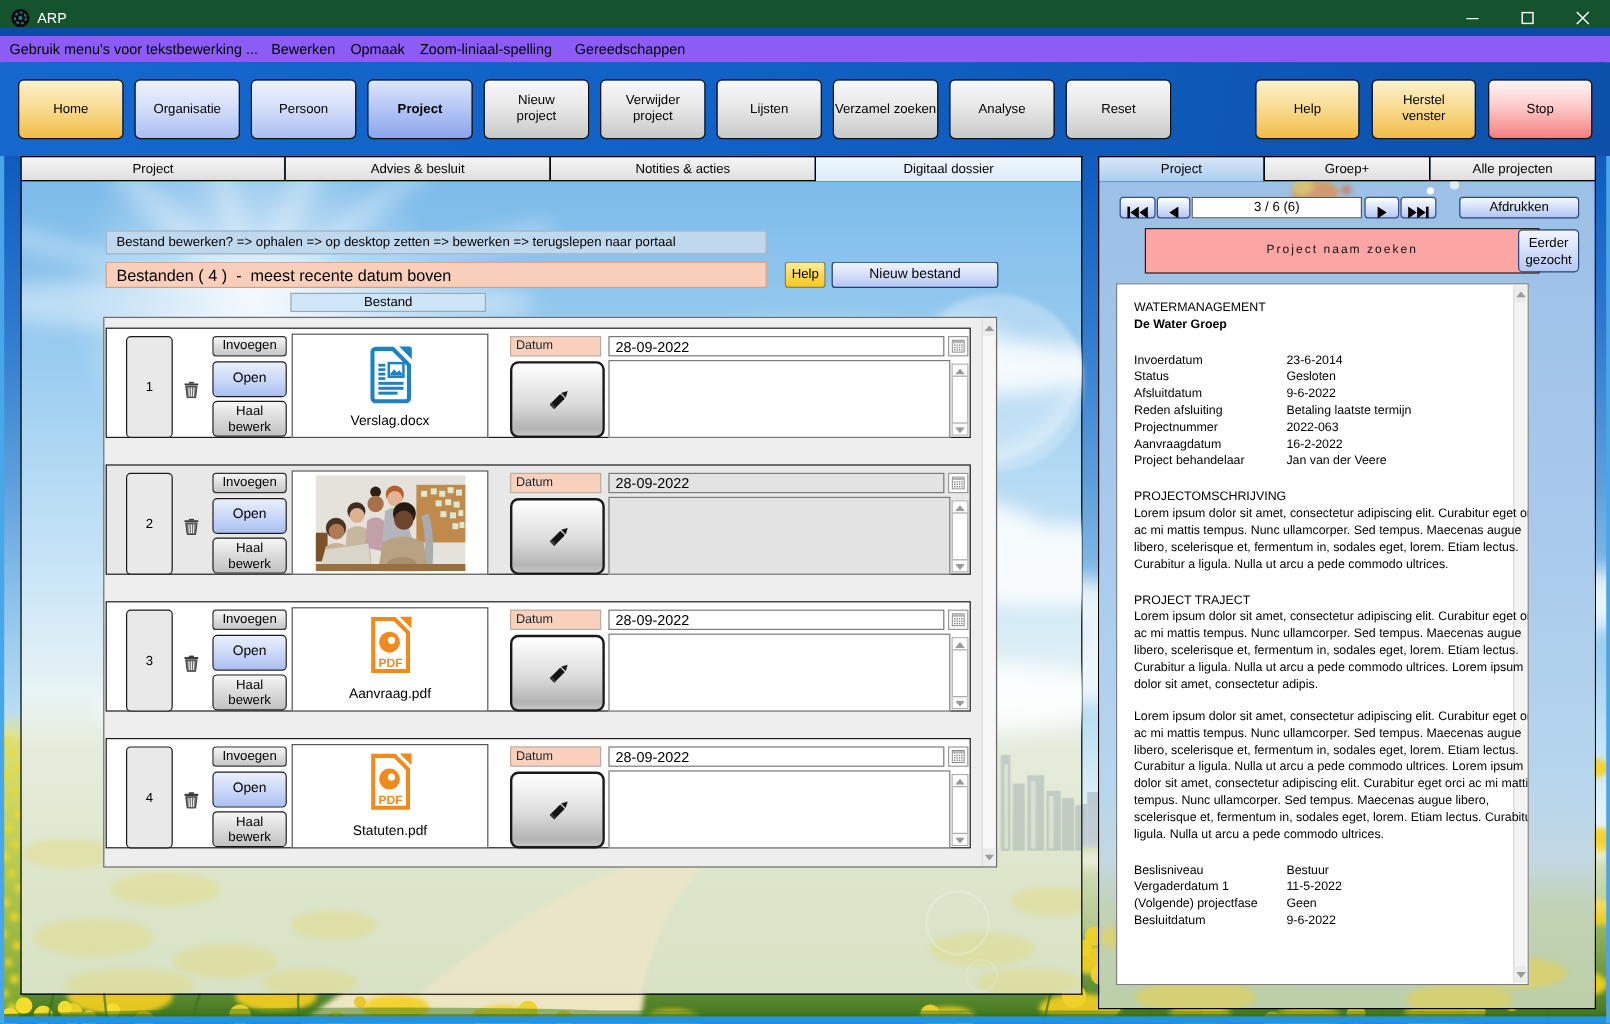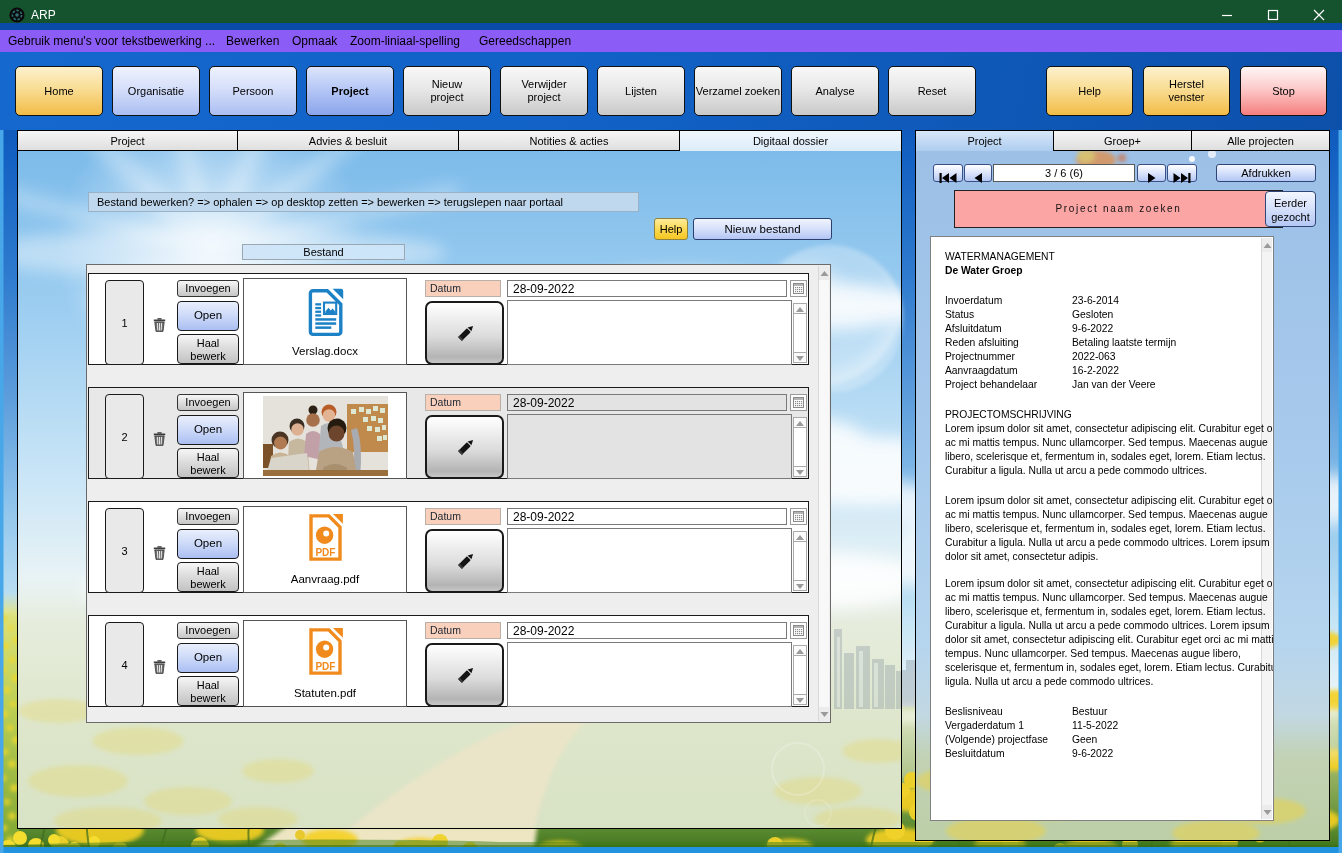--- a/index.html
+++ b/index.html
@@ -390,20 +390,21 @@
             <rect x="819" y="486" width="3" height="70"></rect>
             <rect x="841" y="500" width="4" height="56"></rect>
             <rect x="856" y="512" width="4" height="44"></rect>
           </g>
     </g>
     <circle cx="780" cy="618" r="26" fill="none" stroke="#ffffff" stroke-width="2" opacity="0.22"></circle>
     <circle cx="800" cy="662" r="13" fill="none" stroke="#ffffff" stroke-width="1.5" opacity="0.18"></circle>
   </svg>
   </div>
   <div class="abs bar1">Bestand bewerken? =&gt; ophalen =&gt; op desktop zetten =&gt; bewerken =&gt; terugslepen naar portaal</div>
+  <div class="abs bar2">Bestanden ( 4 )&nbsp; -&nbsp; meest recente datum boven</div>
   <div class="abs helpbtn">Help</div>
   <div class="abs nwbtn">Nieuw bestand</div>
   <div class="abs blabel">Bestand</div>
   <div class="abs" id="list">
 <div class="row" style="top:8px">
 <div class="numbtn">1</div>
 <svg class="abs" style="left:64px;top:44px" width="13" height="14" viewBox="0 0 13 14">
 <path d="M0.8 2.4 h11.4" stroke="#3c3c3c" stroke-width="1.8"></path>
 <path d="M4.4 0.9 h4.2" stroke="#3c3c3c" stroke-width="1.4"></path>
 <path d="M1.8 4 L3 13.4 H10 L11.2 4 Z" fill="#707070" stroke="#383838" stroke-width="0.8"></path>
@@ -801,20 +802,21 @@
       <div class="kv">Status<b>Gesloten</b></div>
       <div class="kv">Afsluitdatum<b>9-6-2022</b></div>
       <div class="kv">Reden afsluiting<b>Betaling laatste termijn</b></div>
       <div class="kv">Projectnummer<b>2022-063</b></div>
       <div class="kv">Aanvraagdatum<b>16-2-2022</b></div>
       <div class="kv">Project behandelaar<b>Jan van der Veere</b></div>
       <div style="height:16px"></div>
       <div>PROJECTOMSCHRIJVING</div>
       <div>Lorem ipsum dolor sit amet, consectetur adipiscing elit. Curabitur eget orci<br>ac mi mattis tempus. Nunc ullamcorper. Sed tempus. Maecenas augue<br>libero, scelerisque et, fermentum in, sodales eget, lorem. Etiam lectus.<br>Curabitur a ligula. Nulla ut arcu a pede commodo ultrices.</div>
       <div style="height:16px"></div>
+      <div>PROJECT TRAJECT</div>
       <div>Lorem ipsum dolor sit amet, consectetur adipiscing elit. Curabitur eget orci<br>ac mi mattis tempus. Nunc ullamcorper. Sed tempus. Maecenas augue<br>libero, scelerisque et, fermentum in, sodales eget, lorem. Etiam lectus.<br>Curabitur a ligula. Nulla ut arcu a pede commodo ultrices. Lorem ipsum<br>dolor sit amet, consectetur adipis.</div>
       <div style="height:13px"></div>
       <div>Lorem ipsum dolor sit amet, consectetur adipiscing elit. Curabitur eget orci<br>ac mi mattis tempus. Nunc ullamcorper. Sed tempus. Maecenas augue<br>libero, scelerisque et, fermentum in, sodales eget, lorem. Etiam lectus.<br>Curabitur a ligula. Nulla ut arcu a pede commodo ultrices. Lorem ipsum<br>dolor sit amet, consectetur adipiscing elit. Curabitur eget orci ac mi mattis<br>tempus. Nunc ullamcorper. Sed tempus. Maecenas augue libero,<br>scelerisque et, fermentum in, sodales eget, lorem. Etiam lectus. Curabitur a<br>ligula. Nulla ut arcu a pede commodo ultrices.</div>
       <div style="height:16px"></div>
       <div class="kv">Beslisniveau<b>Bestuur</b></div>
       <div class="kv">Vergaderdatum 1<b>11-5-2022</b></div>
       <div class="kv">(Volgende) projectfase<b>Geen</b></div>
       <div class="kv">Besluitdatum<b>9-6-2022</b></div>
     </div>
   </div>

